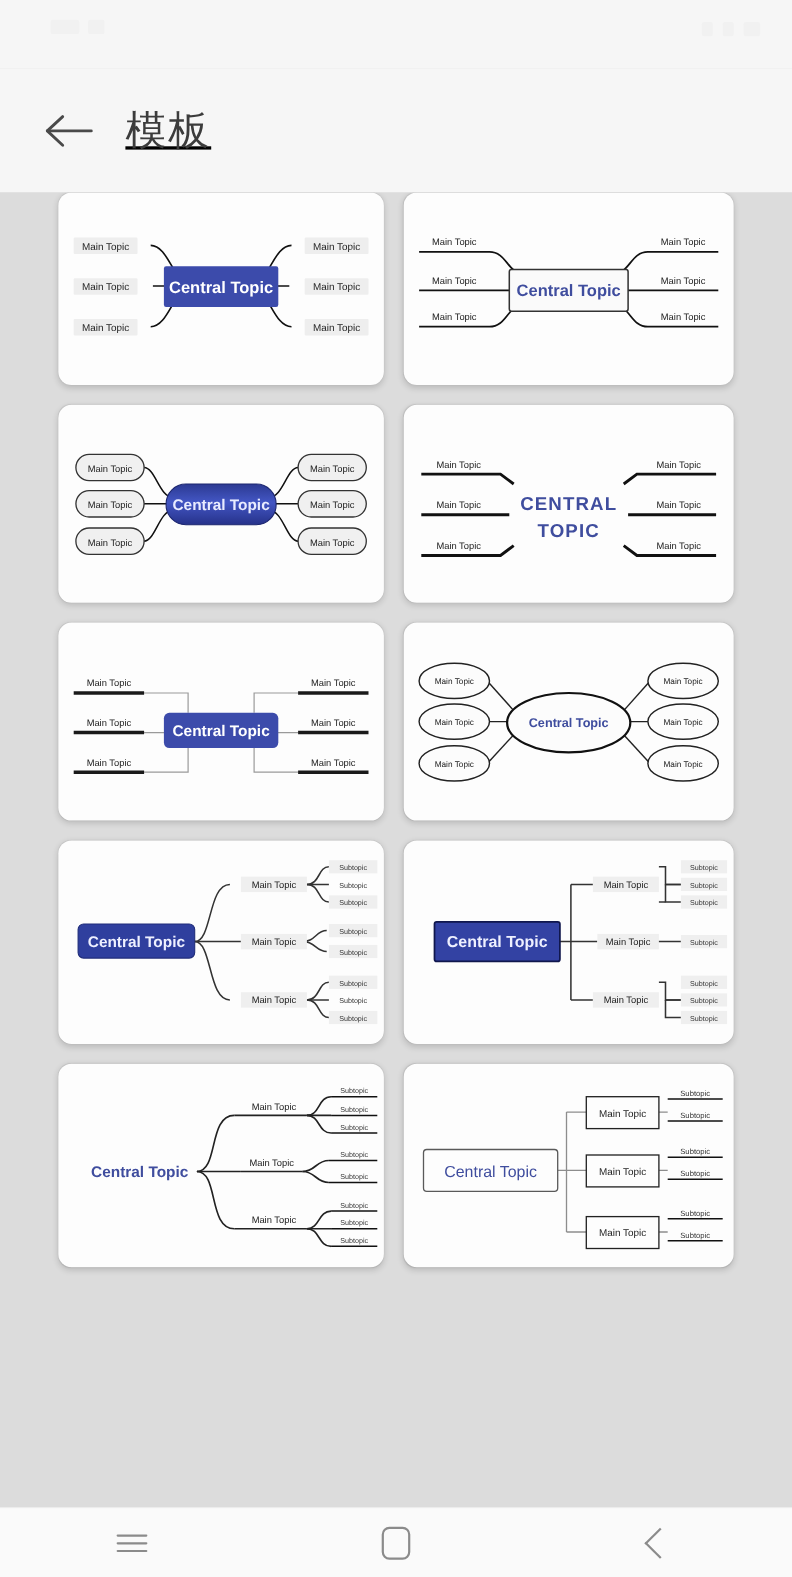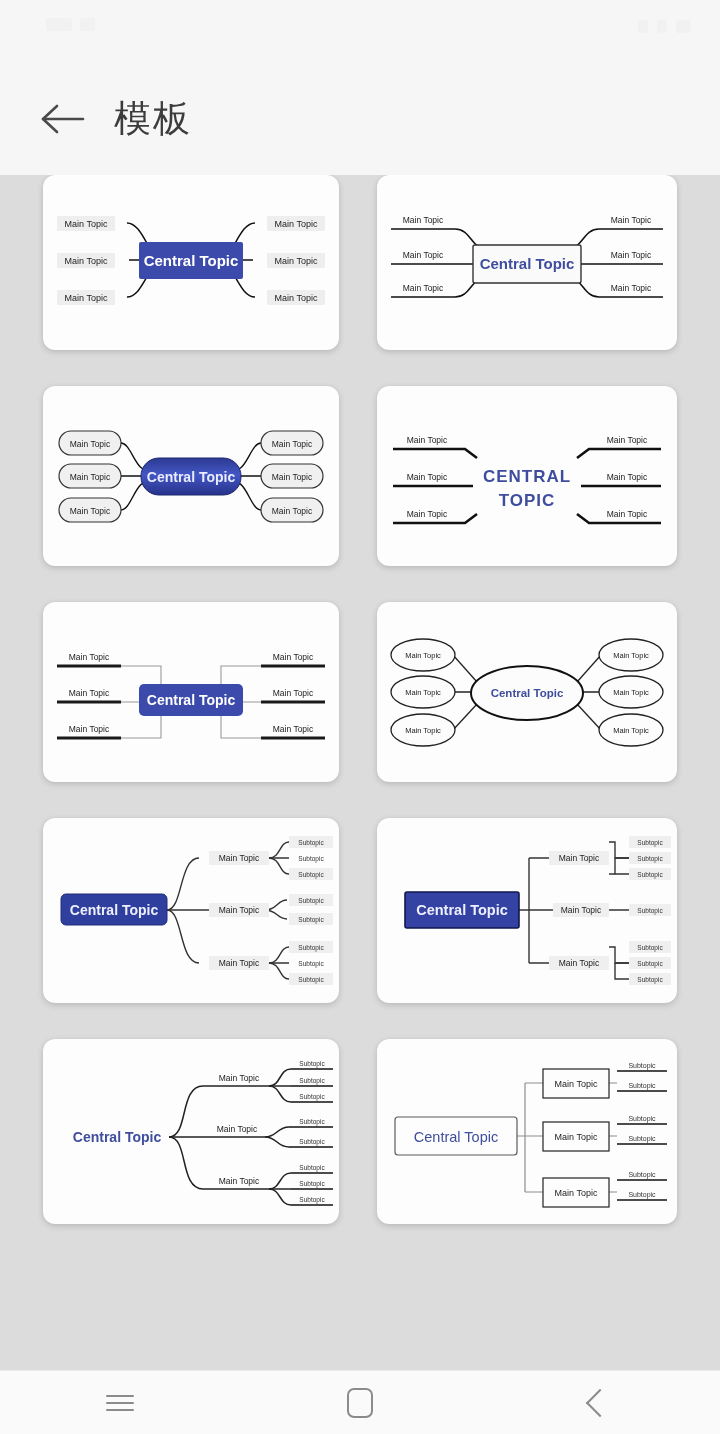--- a/index.html
+++ b/index.html
@@ -22,21 +22,21 @@
     font-size: 13px; color: #f2f2f2; letter-spacing: .5px;
   }
   .ghost-chip { width: 26px; height: 13px; background: #f1f1f1; border-radius: 2px; }
   .ghost-chip.sm { width: 15px; }
   .ghost-chip.xs { width: 10px; }
 
   
   .header {
     position: absolute; top: 62px; left: 0; width: 720px; height: 113px;
     background: #f6f6f6;
-    display: flex; align-items: center;
+    display: flex; align-items: center; text-decoration: underline;
   }
   .back-arrow {
     width: 74px; height: 74px; margin-left: 26px;
     display: flex; align-items: center; justify-content: center;
     cursor: pointer;
   }
   .back-arrow svg { display: block; }
   .page-title {
     font-size: 37px; color: #3c3c3c; margin-left: 14px;
     letter-spacing: 2px; font-weight: 400;
@@ -48,20 +48,21 @@
     background: #dcdcdc;
     overflow: hidden;
   }
   .grid {
     display: grid;
     grid-template-columns: 296px 300px;
     column-gap: 38px;
     justify-content: center;
     row-gap: 36px;
     padding-top: 0px;
+    gap: 18px;
   }
   .section-title {
     font-size: 28px; color: #555; letter-spacing: 3px;
     padding: 36px 0 16px 36px; grid-column: 1 / -1;
   }
   .card {
     background: #fdfdfd;
     border-radius: 12px;
     box-shadow: 0 2px 6px rgba(0,0,0,.16), 0 0 1px rgba(0,0,0,.10);
     overflow: hidden;

